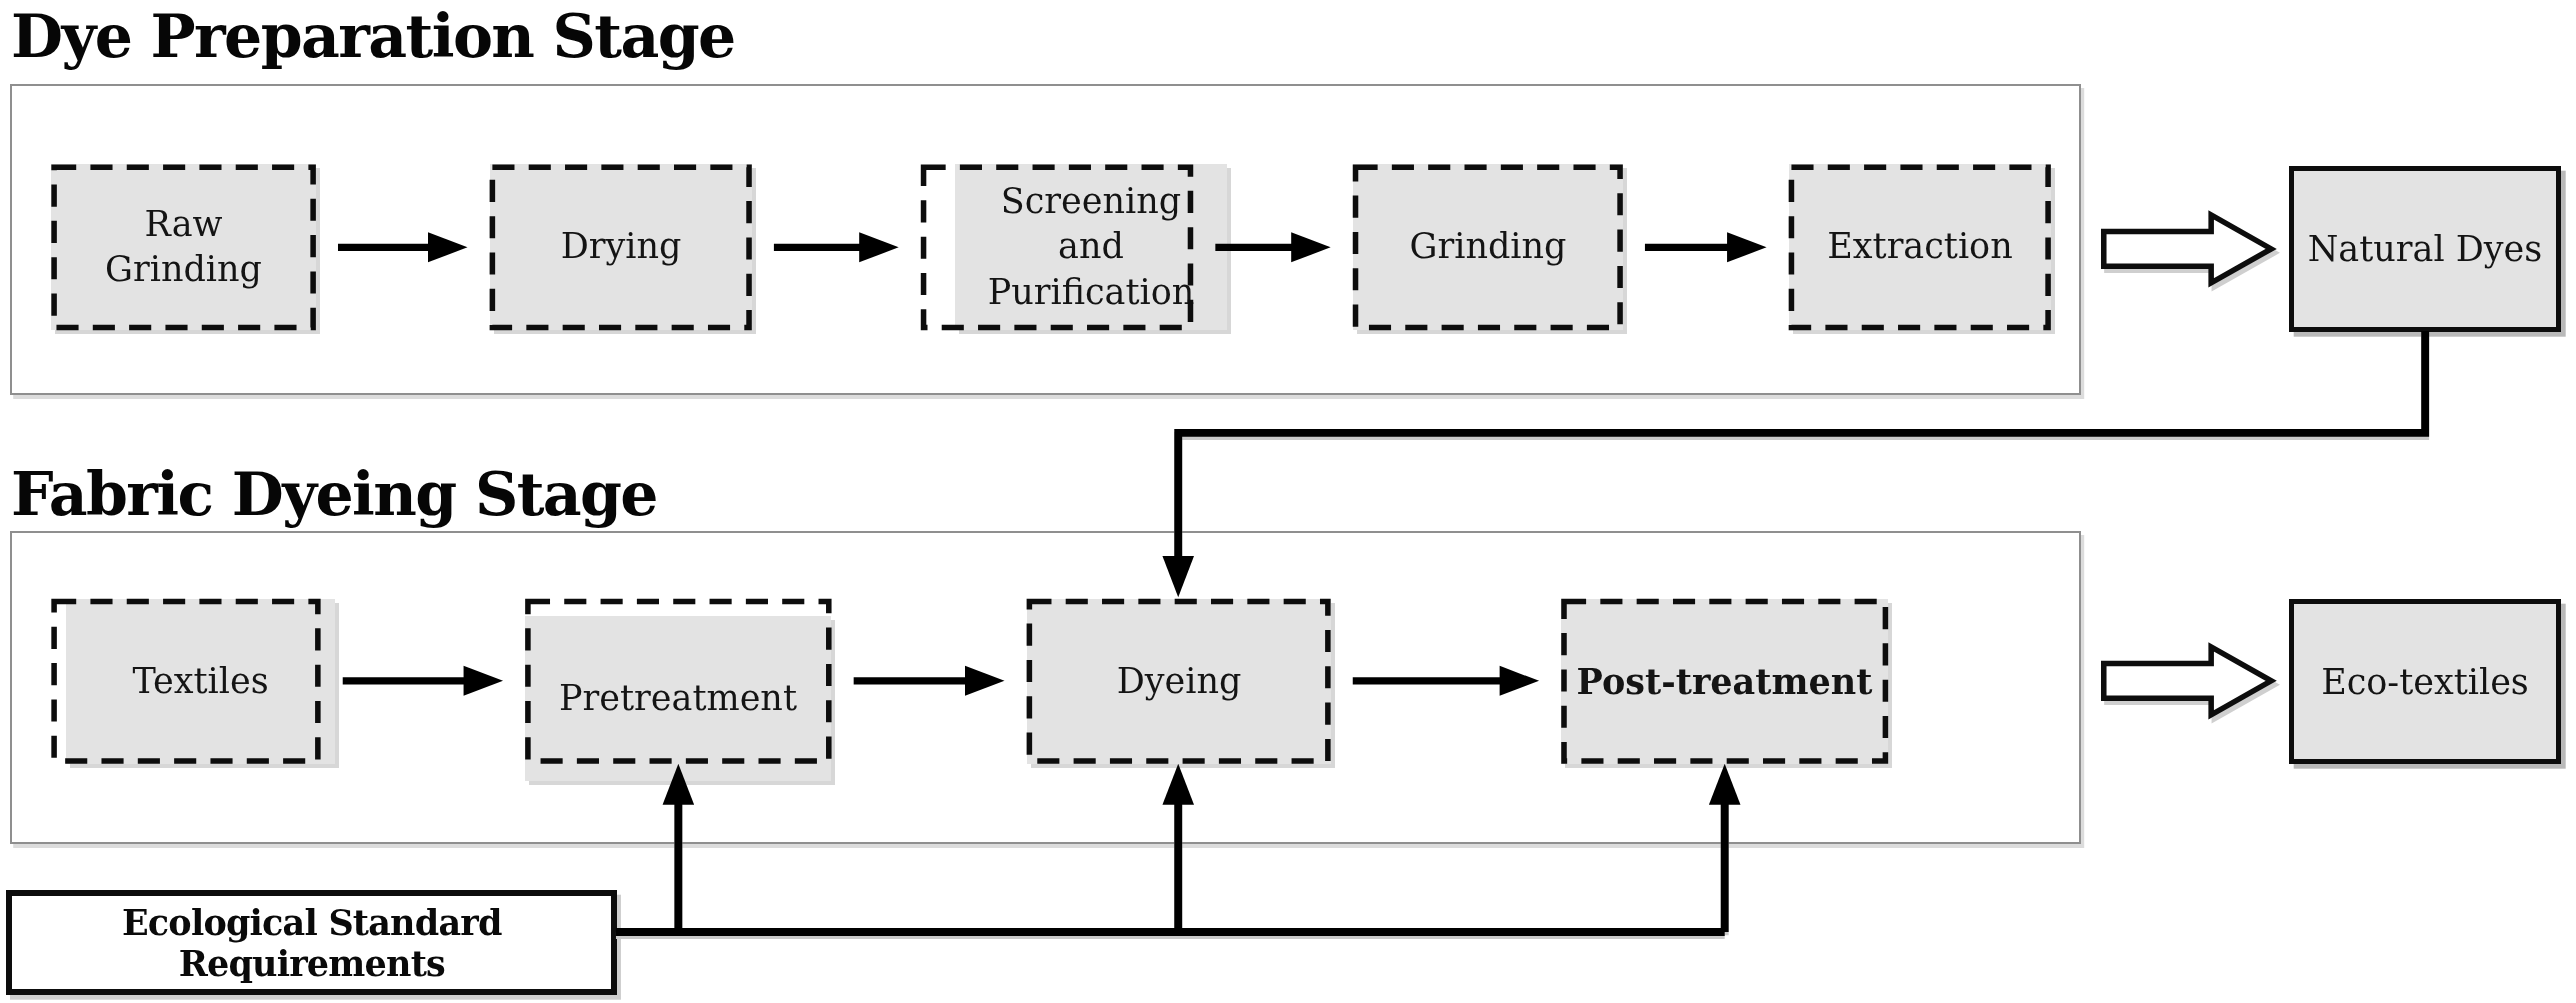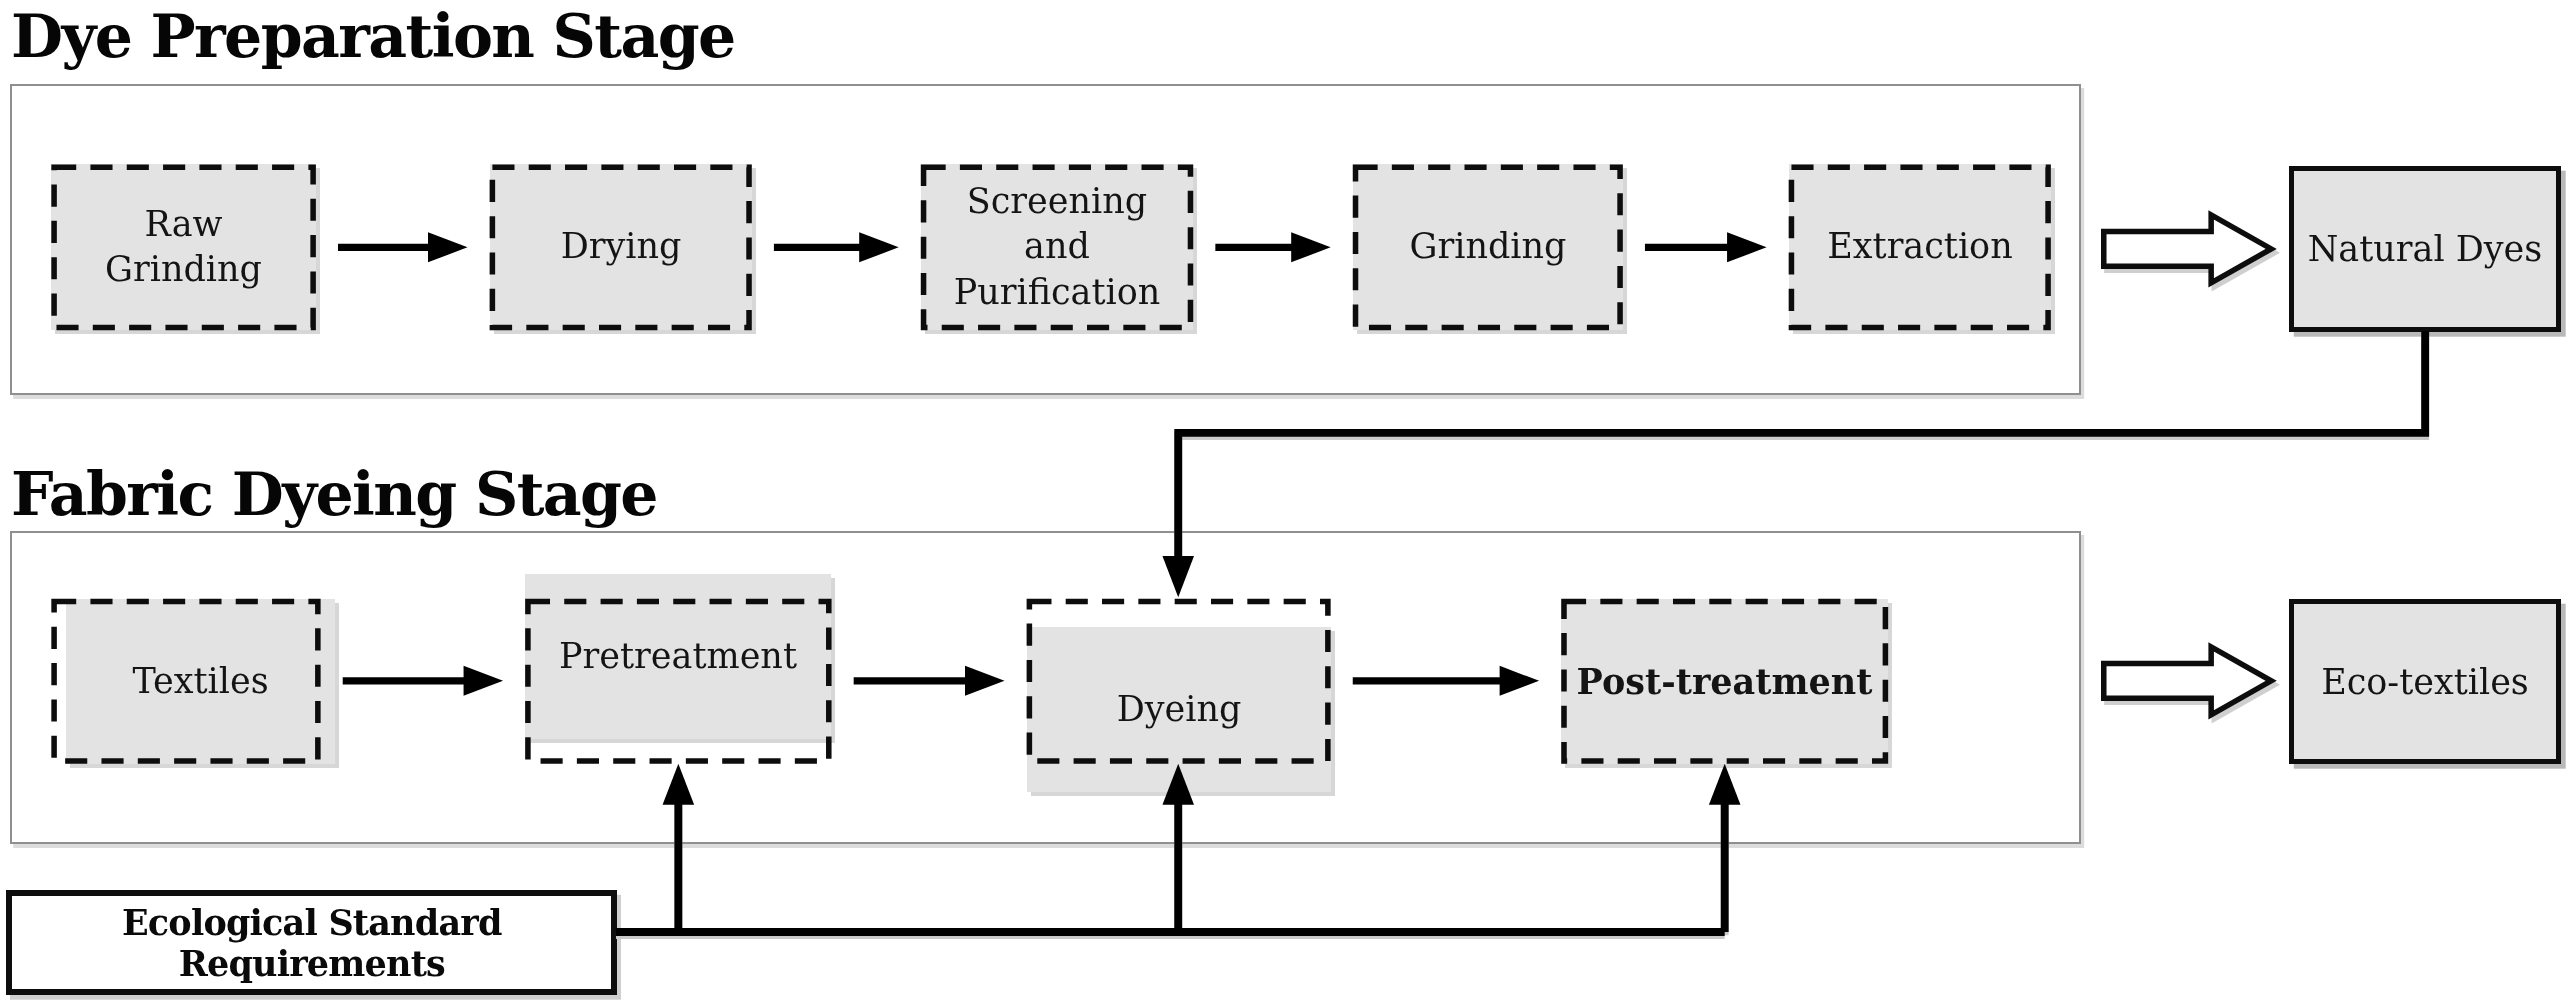--- a/index.html
+++ b/index.html
@@ -61,36 +61,36 @@
   <div id="esrbox">
     <span>Ecological Standard Requirements</span>
   </div>
 
   <div class="pbox" style="left: 51px; top: 164px; width: 265px; height: 166px;">
       <span>Raw Grinding</span>
     </div>
     <div class="pbox" style="left: 490px; top: 164px; width: 262px; height: 166px;">
       <span>Drying</span>
     </div>
-    <div class="pbox" style="left: 921px; top: 164px; width: 272px; height: 166px;">
+    <div class="pbox" style="left: 955px; top: 164px; width: 272px; height: 166px;">
       <span>Screening and Purification</span>
     </div>
     <div class="pbox" style="left: 1353px; top: 164px; width: 270px; height: 166px;">
       <span>Grinding</span>
     </div>
     <div class="pbox" style="left: 1789px; top: 164px; width: 262px; height: 166px;">
       <span>Extraction</span>
     </div>
     <div class="pbox" style="left: 66px; top: 599px; width: 269px; height: 165px;">
       <span>Textiles</span>
     </div>
-    <div class="pbox" style="left: 525px; top: 574px; width: 306px; height: 165px; align-items: center;">
+    <div class="pbox" style="left: 525px; top: 616px; width: 306px; height: 165px; align-items: center;">
       <span>Pretreatment</span>
     </div>
-    <div class="pbox" style="left: 1027px; top: 599px; width: 304px; height: 165px; margin-top: 28px;">
+    <div class="pbox" style="left: 1027px; top: 599px; width: 304px; height: 165px;">
       <span>Dyeing</span>
     </div>
     <div class="pbox" style="left: 1561px; top: 599px; width: 327px; height: 165px; font-weight: bold;">
       <span>Post-treatment</span>
     </div>
     <svg id="overlay" width="2576" height="1004" viewBox="0 0 3262 1271">
       <rect x="68.5" y="211.5" width="328" height="203" fill="none" stroke="#0d0d0d" stroke-width="7" stroke-dasharray="28 18"></rect>
       <rect x="623.5" y="211.5" width="325" height="203" fill="none" stroke="#0d0d0d" stroke-width="7" stroke-dasharray="28 18"></rect>
       <rect x="1169.5" y="211.5" width="338" height="203" fill="none" stroke="#0d0d0d" stroke-width="7" stroke-dasharray="28 18"></rect>
       <rect x="1716.5" y="211.5" width="335" height="203" fill="none" stroke="#0d0d0d" stroke-width="7" stroke-dasharray="28 18"></rect>

